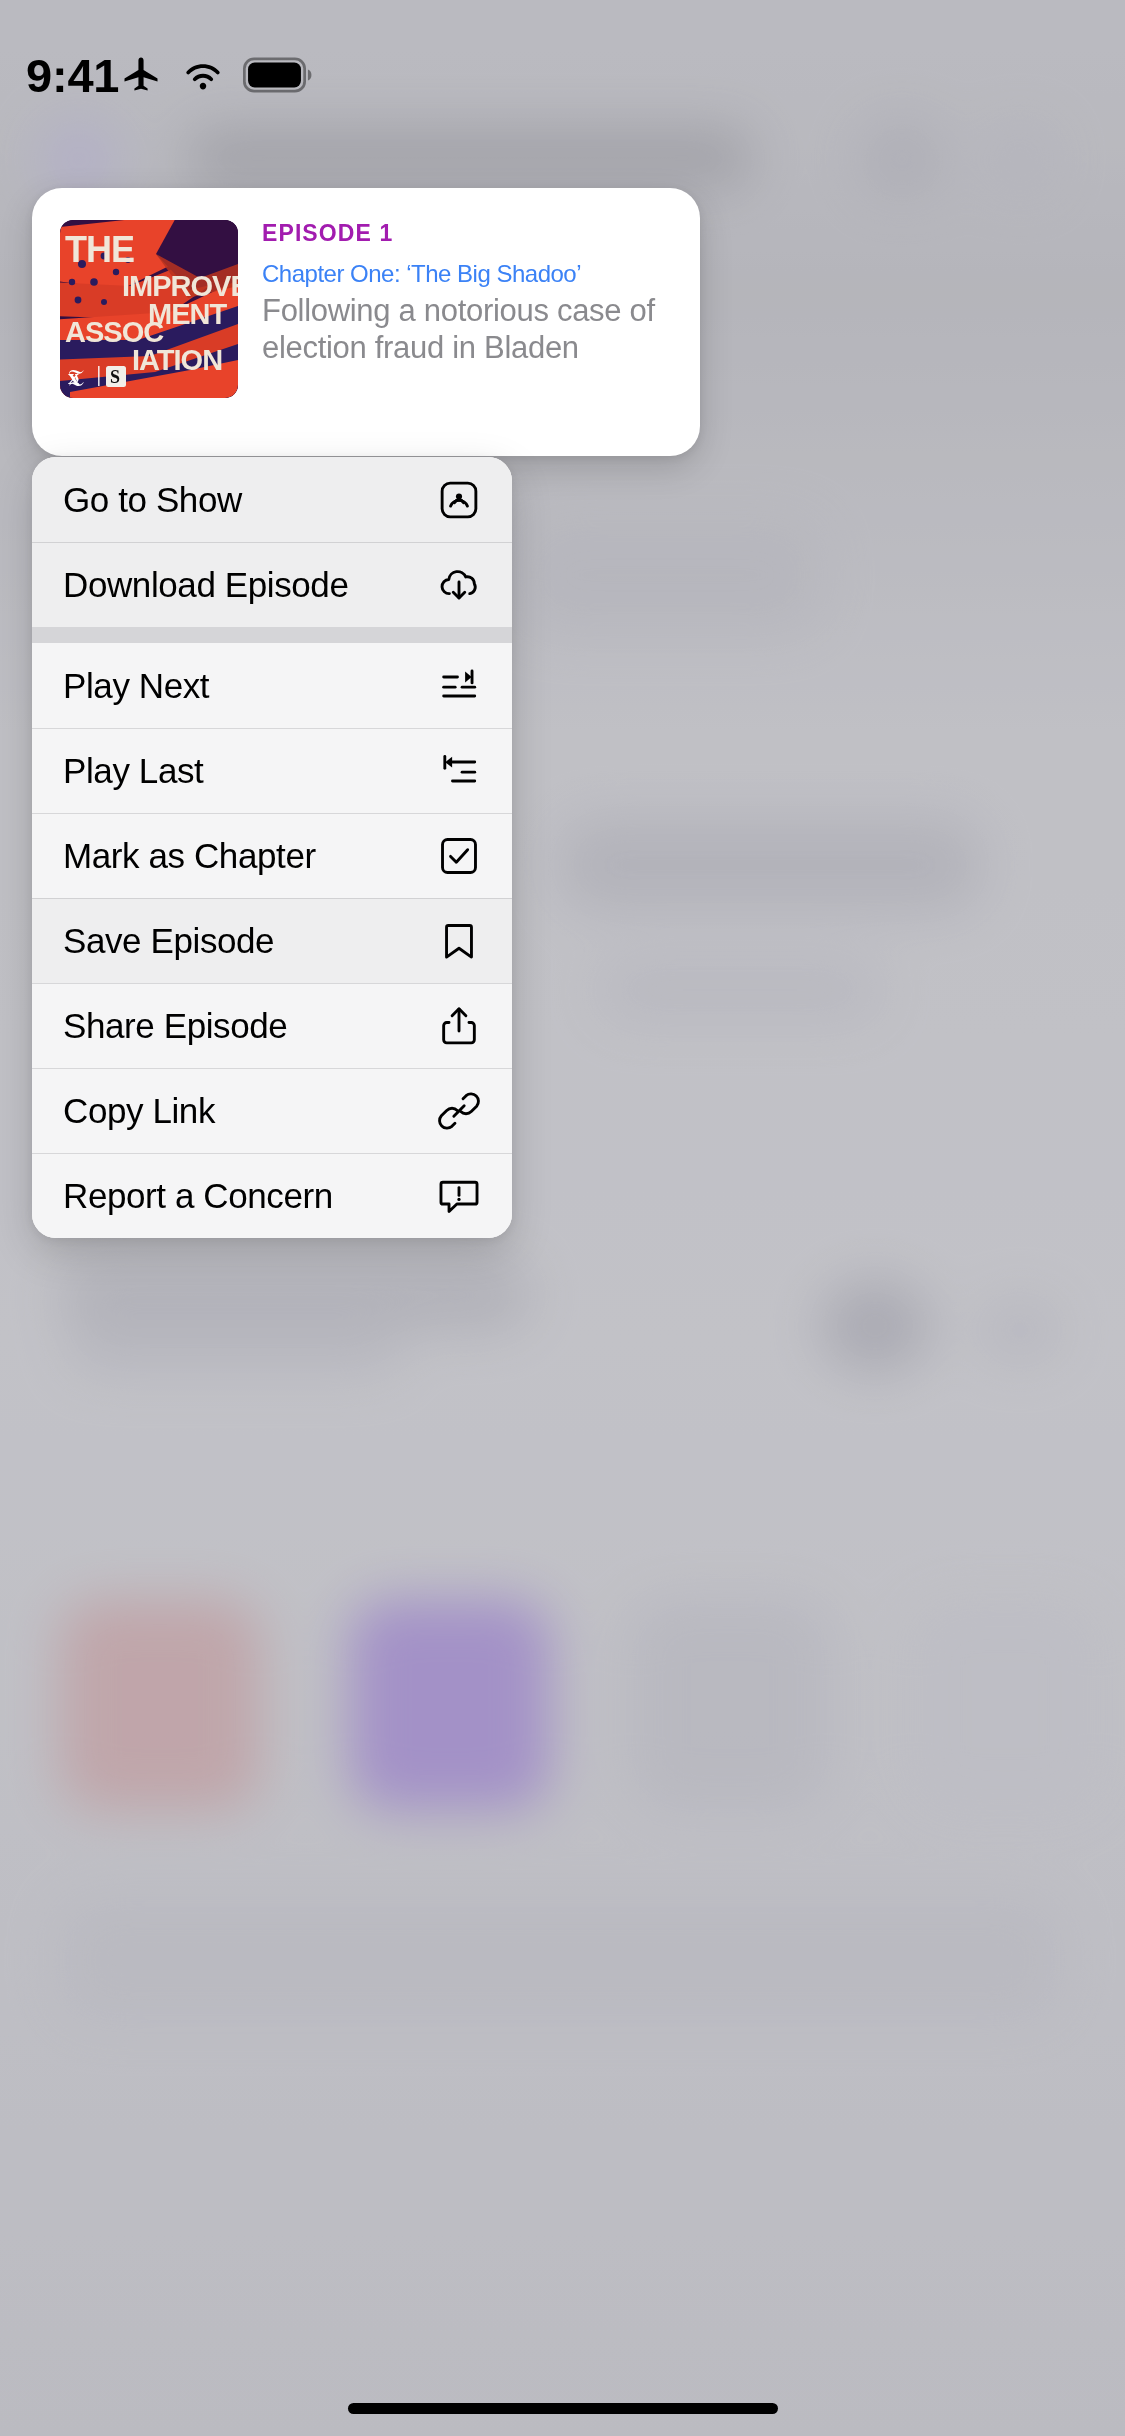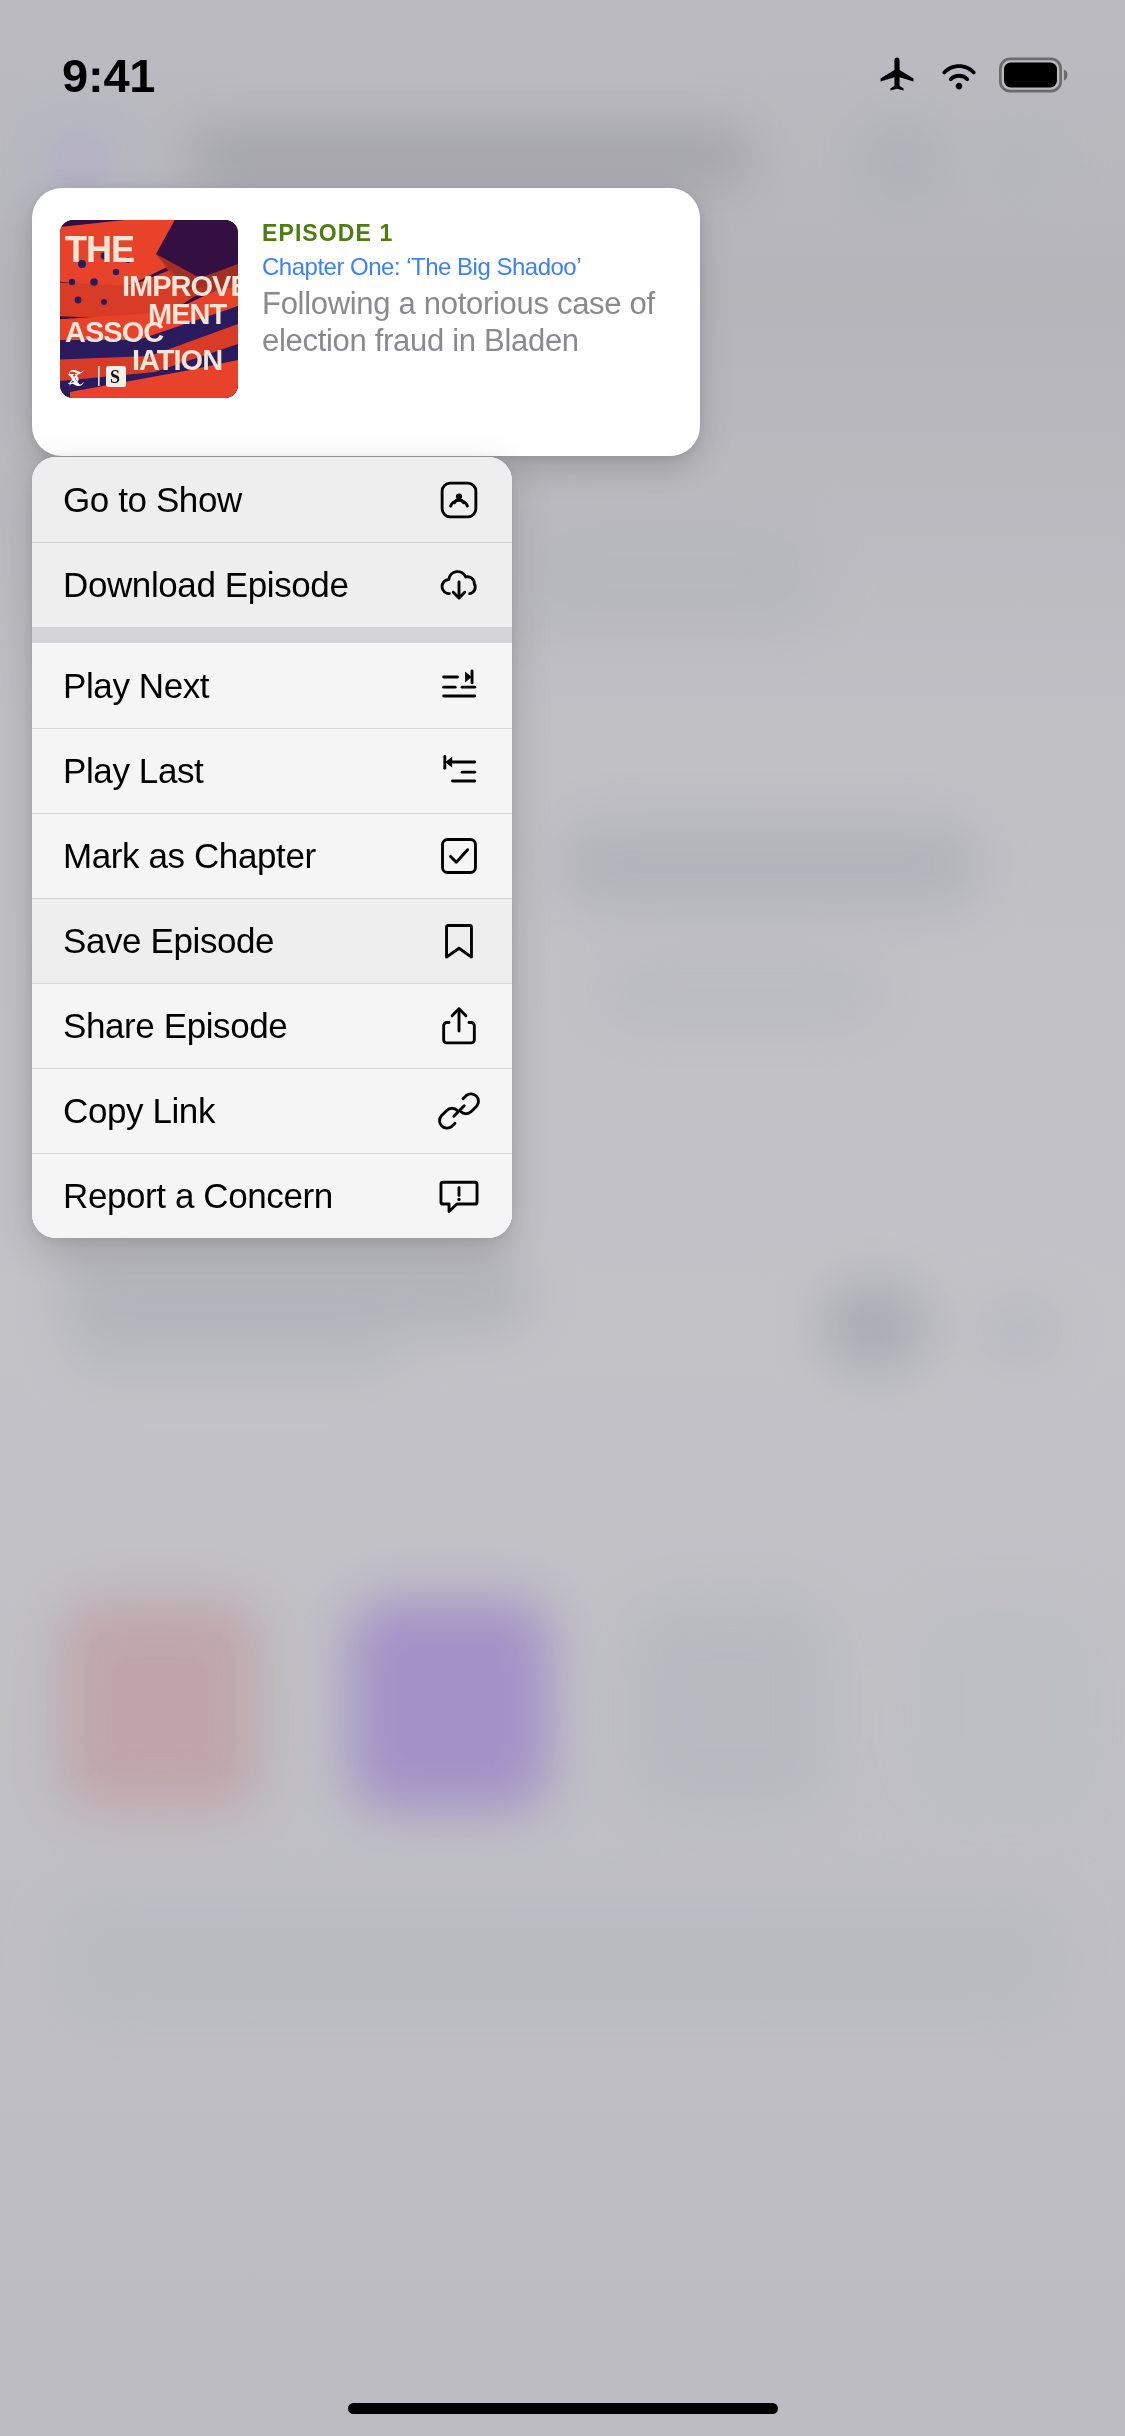--- a/index.html
+++ b/index.html
@@ -25,22 +25,22 @@
 
   
   .scrim{
     position:absolute; inset:0;
     background:rgba(170,170,176,0.42);
   }
 
   
   .statusbar{
     position:absolute; top:0; left:0; right:0; height:132px;
-    display:flex; align-items:center; justify-content:space-between;
-    padding:0 56px 0 62px;
+    display:flex; align-items:center; 
+    padding:0 56px 0 26px;
     z-index:40;
   }
   .sb-time{
     font-size:47px; font-weight:600; color:#000;
     letter-spacing:-0.2px; margin-top:18px;
   }
   .sb-right{ display:flex; align-items:center; gap:17px; margin-top:18px; }
   .sb-right svg{ display:block; }
 
   
@@ -57,22 +57,22 @@
   }
   .artwork{
     width:178px; height:178px; flex:0 0 178px;
     border-radius:13px; overflow:hidden; position:relative;
     background:#2d0d3a;
   }
   .art-svg{ position:absolute; inset:0; width:100%; height:100%; display:block; }
 
   .ep-text{ margin-left:24px; flex:1; min-width:0; padding-top:2px;}
   .ep-kicker{
-    font-size:23px; font-weight:600; color:#4d7c0f;
-    letter-spacing:1.1px; line-height:1; margin-bottom:8px;
+    font-size:23px; font-weight:600; color:#a21caf;
+    letter-spacing:1.1px; line-height:1; margin-bottom:15px;
   }
   .ep-title{
     font-size:24px; font-weight:400; color:#3b82f6;
     line-height:1.17; letter-spacing:-0.5px;
     margin-bottom:4px;
   }
   .ep-desc{
     font-size:31px; font-weight:400; color:#8a8a8e;
     line-height:1.2; letter-spacing:-0.3px;
     max-height:78px; overflow:hidden;

